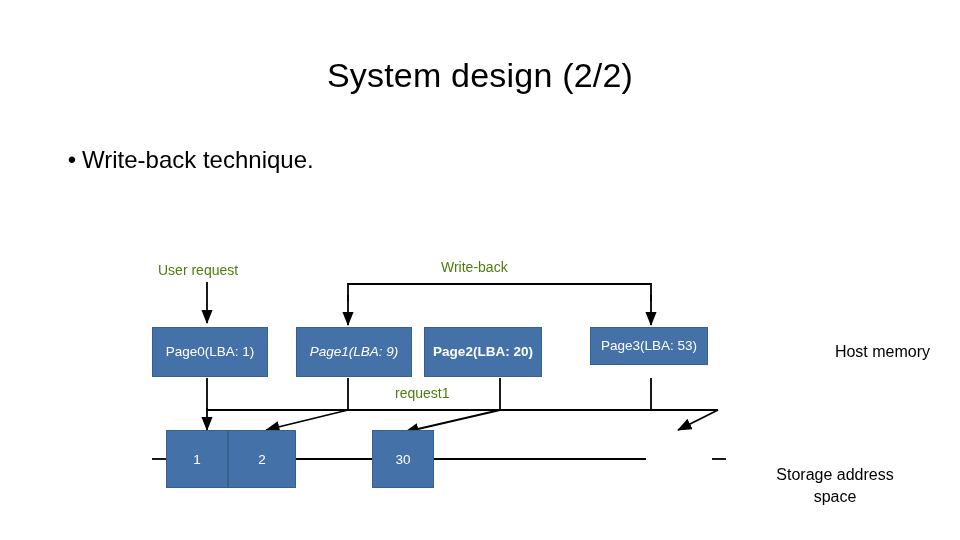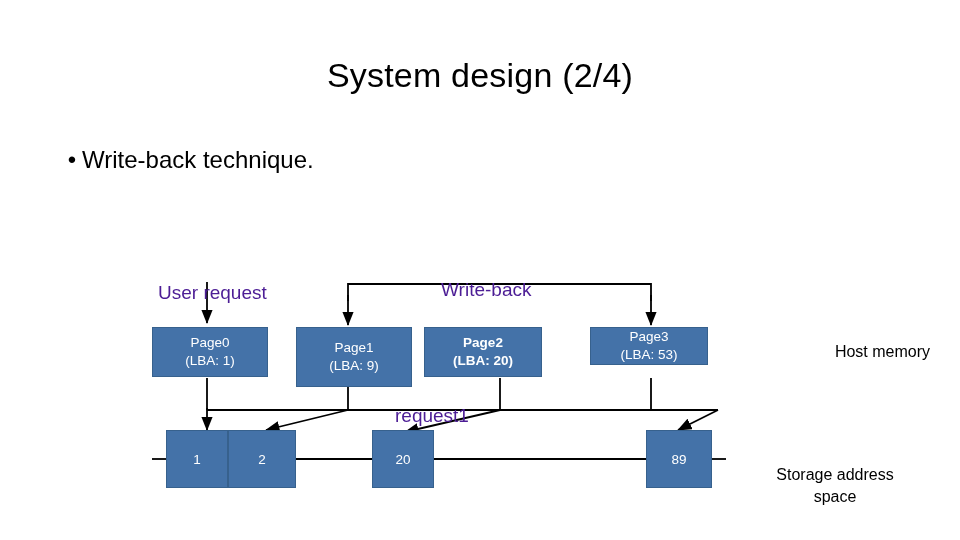--- a/index.html
+++ b/index.html
@@ -45,44 +45,42 @@
   
   .page-box {
     position: absolute;
     background: #4472a8;
     border: 1px solid #37618d;
     color: #ffffff;
     font-size: 13.5px;
     line-height: 1.35;
     text-align: center;
     display: flex;
-    flex-direction: column;
     align-items: center;
     justify-content: center;
     box-sizing: border-box;
   }
   
   .store-box {
     position: absolute;
     background: #4472a8;
     border: 1px solid #37618d;
     color: #ffffff;
     font-size: 13.5px;
     text-align: center;
     display: flex;
     align-items: center;
     justify-content: center;
     box-sizing: border-box;
   }
   .label {
     position: absolute;
-    color: #4c1d95;
-    font-size: 19px;
+    color: #4d7c0f;
+    font-size: 14px;
     white-space: nowrap;
-    margin-top: 20px;
   }
   .big-label {
     position: absolute;
     color: #000000;
     font-size: 16px;
     text-align: center;
     line-height: 1.35;
   }
   svg.overlay {
     position: absolute;
@@ -91,21 +89,21 @@
     width: 960px;
     height: 540px;
     pointer-events: none;
   }
 </style>
 </head>
 <body>
 
 <div class="slide">
 
-  <div id="slide-title">System design (2/4)</div>
+  <div id="slide-title">System design (2/2)</div>
 
   <div id="bullet-line">
     <span class="dot">•</span><span>Write-back technique.</span>
   </div>
 
   <svg class="overlay" viewBox="0 0 960 540">
     <defs>
       <marker id="ah" markerWidth="9" markerHeight="9" refX="7.5" refY="3.2" orient="auto" markerUnits="strokeWidth">
         <path d="M0,0 L8,3.2 L0,6.4 z" fill="#000000"></path>
       </marker>
@@ -145,31 +143,30 @@
 
   <div class="big-label" style="left:735px; top:437px; width:200px;margin-top:27px;">
     <span>Storage address</span><br>
     <span>space</span>
   </div>
 
   <div class="page-box" style="left:152px; top:327px; width:116px; height:50px;">
     <span>Page0</span>
     <span>(LBA: 1)</span>
   </div>
-  <div class="page-box" style="left:296px; top:327px; width:116px; height:60px;">
+  <div class="page-box" style="left:296px; top:327px; width:116px; height:50px;font-style:italic;">
     <span>Page1</span>
     <span>(LBA: 9)</span>
   </div>
   <div class="page-box" style="left:424px; top:327px; width:118px; height:50px;font-weight:bold;">
     <span>Page2</span>
     <span>(LBA: 20)</span>
   </div>
   <div class="page-box" style="left:590px; top:327px; width:118px; height:38px;">
     <span>Page3</span>
     <span>(LBA: 53)</span>
   </div>
 
   <div class="store-box" style="left:166px; top:430px; width:62px; height:58px;">1</div>
   <div class="store-box" style="left:228px; top:430px; width:68px; height:58px;">2</div>
-  <div class="store-box" style="left:372px; top:430px; width:62px; height:58px;">20</div>
-  <div class="store-box" style="left:646px; top:430px; width:66px; height:58px;">89</div>
+  <div class="store-box" style="left:372px; top:430px; width:62px; height:58px;">30</div>
 
 </div>
 
 </body></html>

